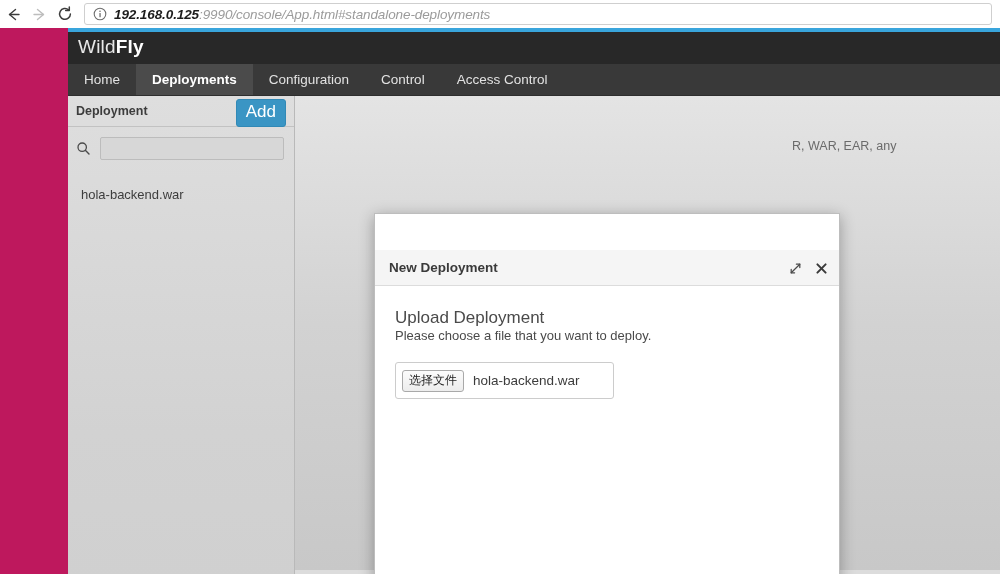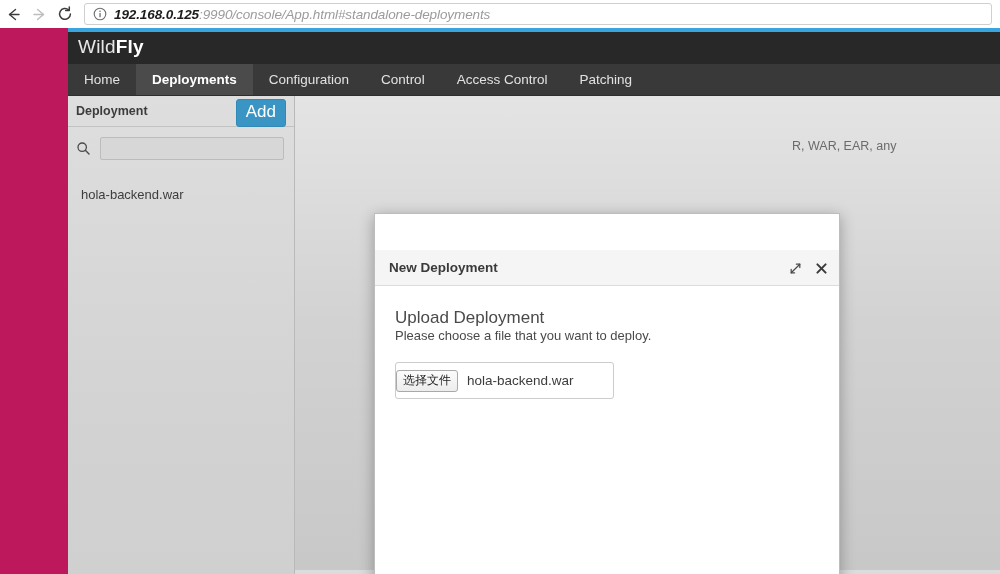--- a/index.html
+++ b/index.html
@@ -208,21 +208,21 @@
     font-size: 13px;
     color: #4a4a4a;
     margin-bottom: 19px;
   }
   #file-field {
     width: 219px; height: 37px;
     border: 1px solid #cccccc;
     border-radius: 3px;
     background: #ffffff;
     display: flex; align-items: center;
-    padding-left: 0;
+    padding-left: 6px;
   }
   #file-choose-btn {
     flex: none;
     font-size: 12px;
     color: #1d1d1d;
     background: linear-gradient(to bottom, #fbfbfb, #ededed);
     border: 1px solid #a9a9a9;
     border-radius: 3px;
     padding: 2px 6px 3px 6px;
     line-height: 1.25;
@@ -291,23 +291,20 @@
           <span>Deployments</span>
         </div>
       <div class="nav-tab">
           <span>Configuration</span>
         </div>
       <div class="nav-tab">
           <span>Control</span>
         </div>
       <div class="nav-tab">
           <span>Access Control</span>
-        </div>
-      <div class="nav-tab">
-          <span>Patching</span>
         </div>
     </div>
 
     <div id="content">
 
       <div id="sidebar">
         <div id="sidebar-head">
           <span id="sidebar-title">Deployment</span>
           <div id="add-button"><span>Add</span></div>
         </div>

